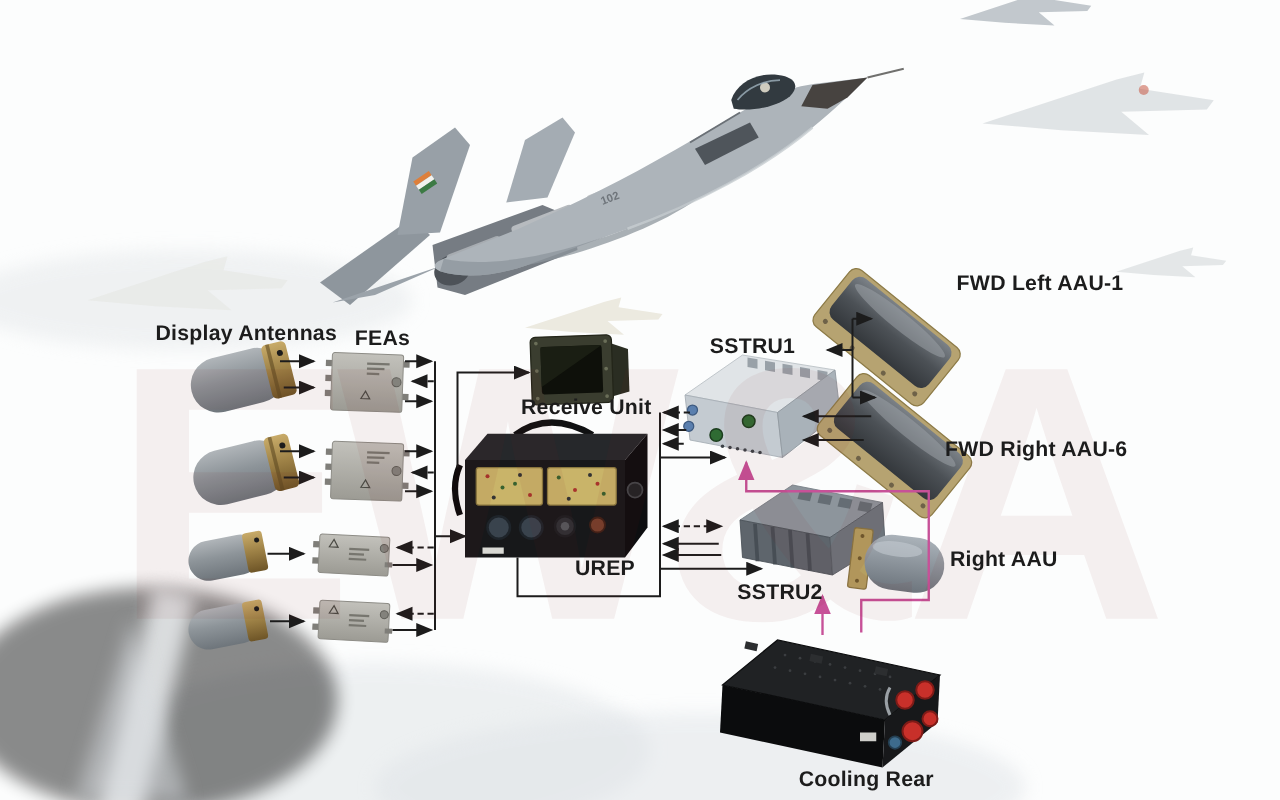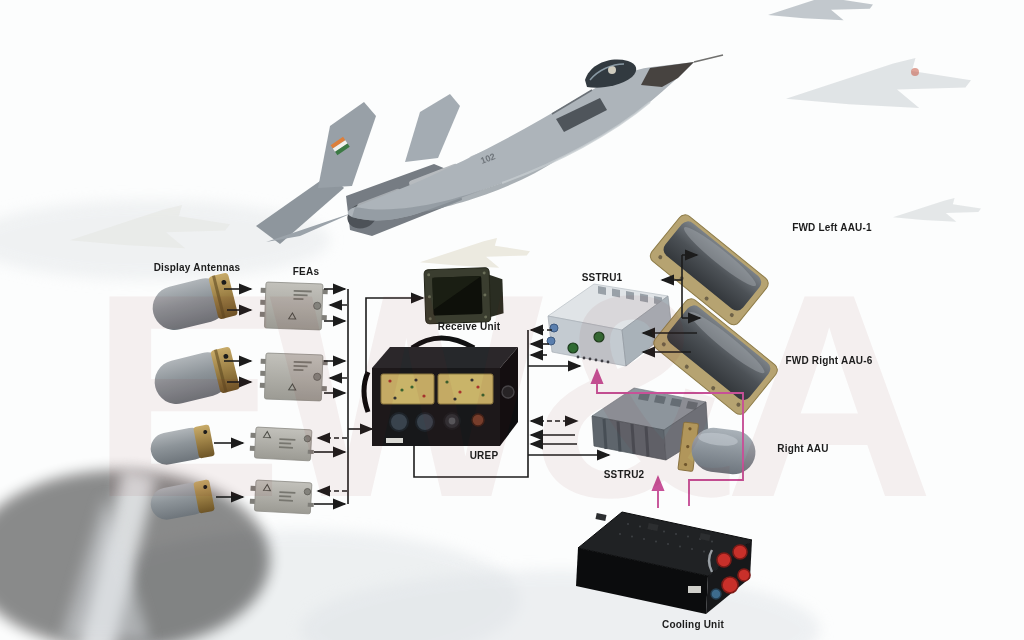--- a/index.html
+++ b/index.html
@@ -5,21 +5,21 @@
   html,body{margin:0;padding:0;background:#e9e9e9;}
   #stage{
     position:relative;width:1024px;height:640px;margin:0 auto;
     background:#fcfdfd;overflow:hidden;
     font-family:"Liberation Sans",sans-serif;
   }
   svg.scene{position:absolute;left:0;top:0;width:1024px;height:640px;}
   .lbl{
     position:absolute;transform:translate(-50%,-50%);
     font-family:"Liberation Sans",sans-serif;
-    font-weight:bold;font-size:10px;color:#1c1c1c;
+    font-weight:bold;font-size:17px;color:#1c1c1c;
     white-space:nowrap;letter-spacing:.2px;z-index:5;padding-left:26px;
   }
   .watermark{
     position:absolute;left:90px;top:250px;width:860px;
     font-family:"Liberation Sans",sans-serif;
     font-weight:bold;font-size:290px;line-height:1;
     color:#7f1d1d;opacity:.06;letter-spacing:-14px;
     z-index:1;pointer-events:none;user-select:none;
   }
 </style>
@@ -385,14 +385,14 @@
 
   <div class="lbl" style="left:184px;top:267px">Display Antennas</div>
   <div class="lbl" style="left:293px;top:271px">FEAs</div>
   <div class="lbl" style="left:456px;top:326px">Receive Unit</div>
   <div class="lbl" style="left:471px;top:455px">UREP</div>
   <div class="lbl" style="left:589px;top:277px">SSTRU1</div>
   <div class="lbl" style="left:611px;top:474px">SSTRU2</div>
   <div class="lbl" style="left:819px;top:227px">FWD Left AAU-1</div>
   <div class="lbl" style="left:816px;top:360px">FWD Right AAU-6</div>
   <div class="lbl" style="left:790px;top:448px">Right AAU</div>
-  <div class="lbl" style="left:680px;top:624px">Cooling Unit</div>
+  <div class="lbl" style="left:680px;top:624px">Cooling Rear</div>
 </div>
 
 </body></html>

